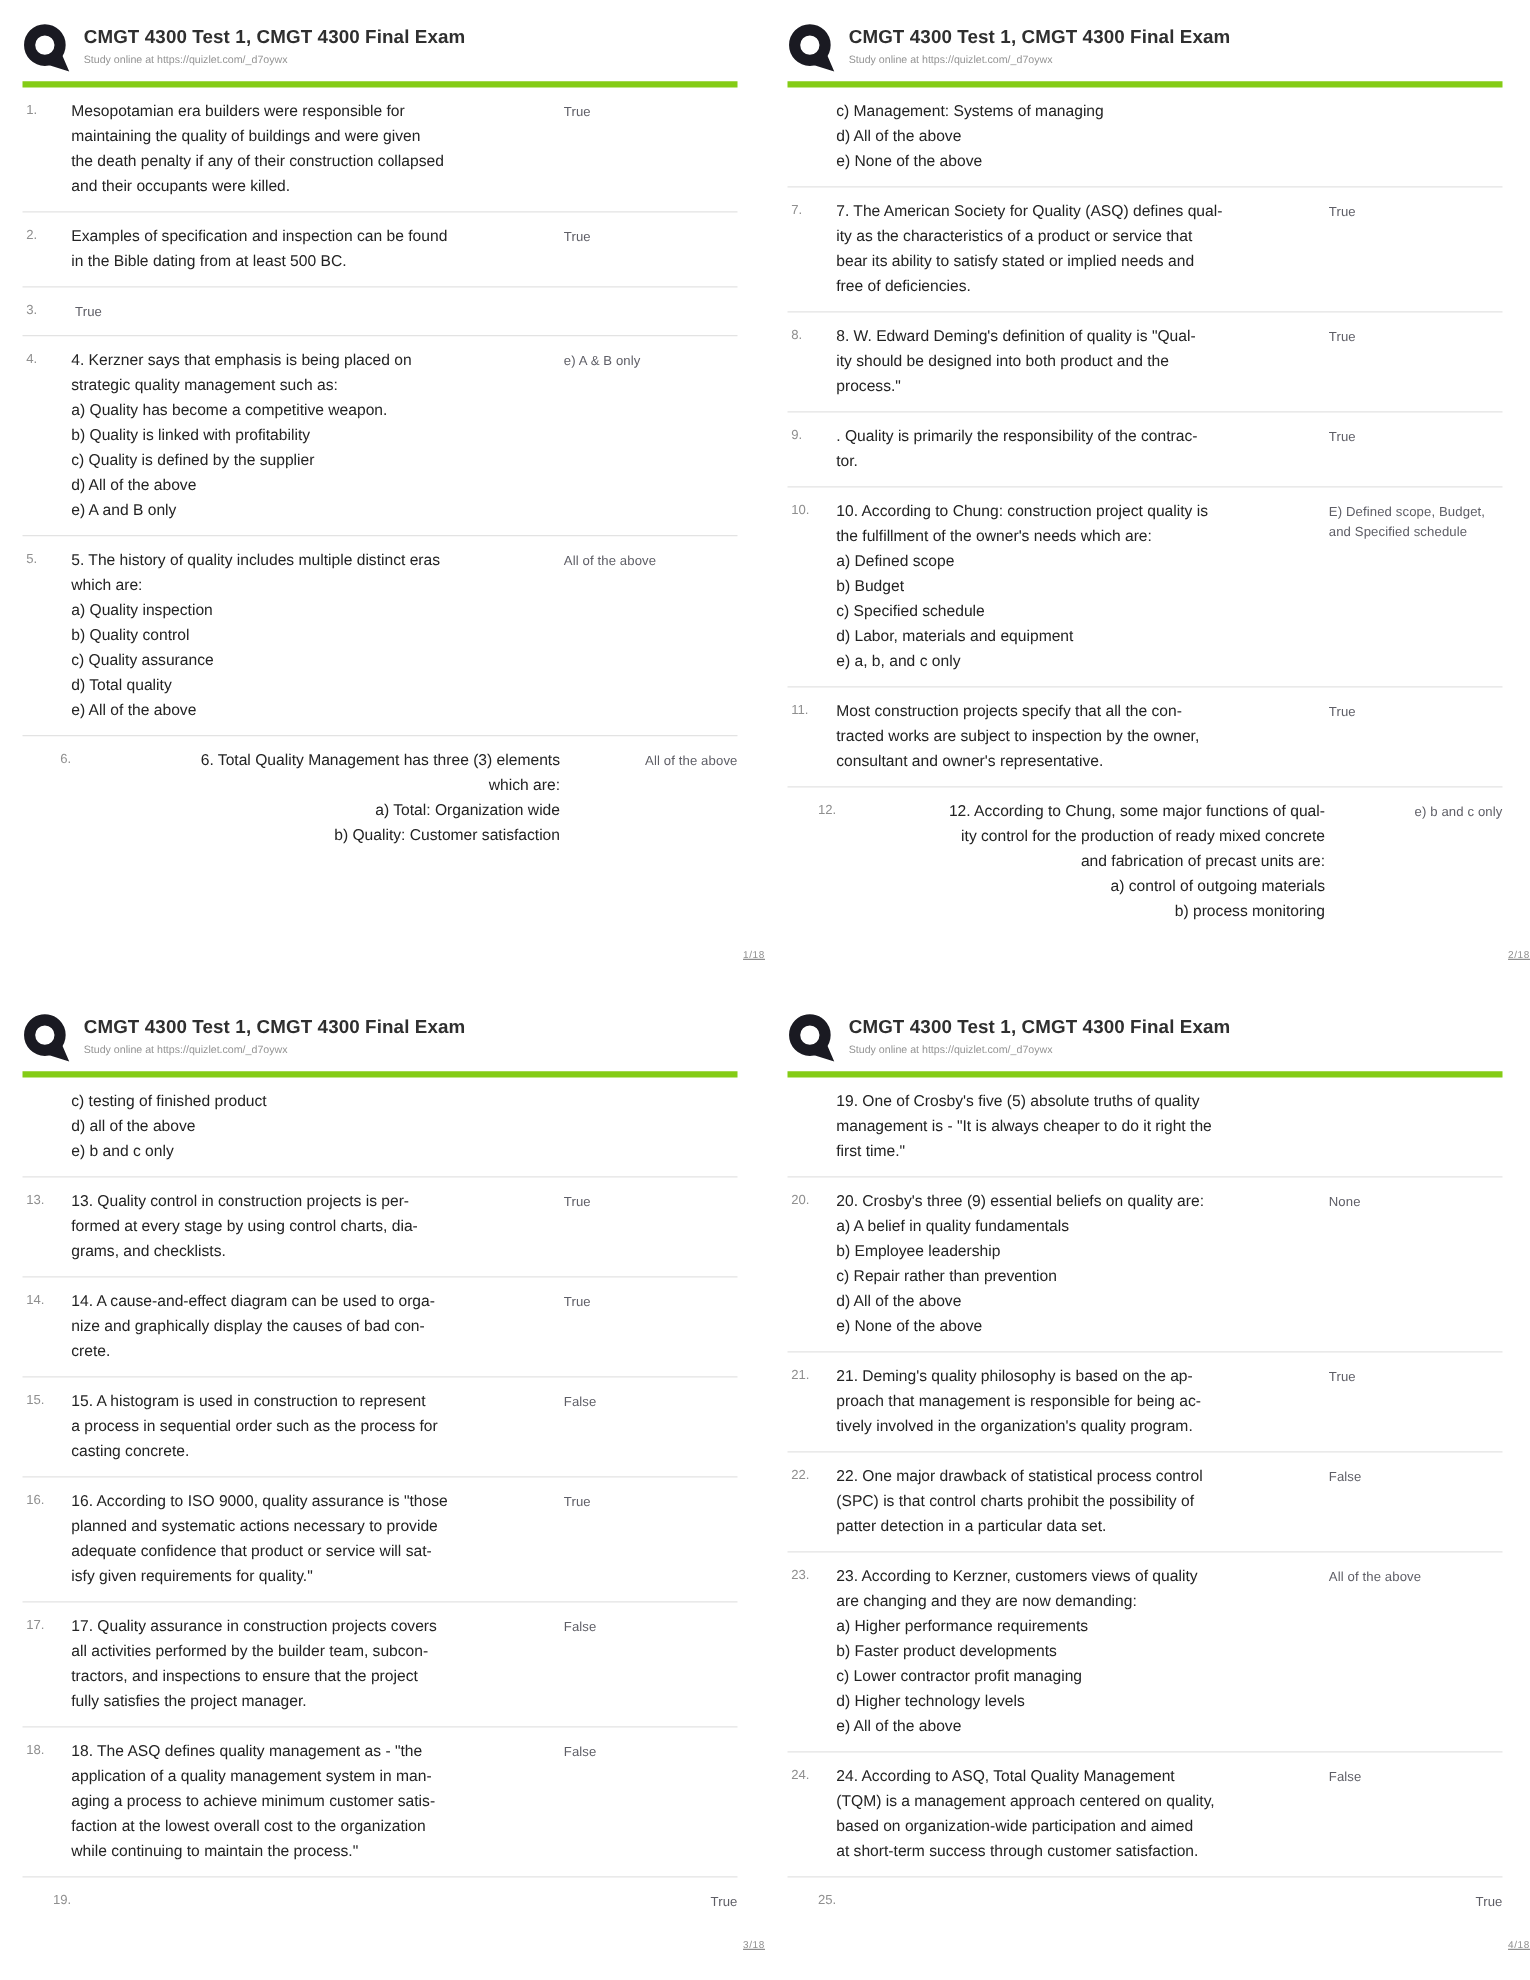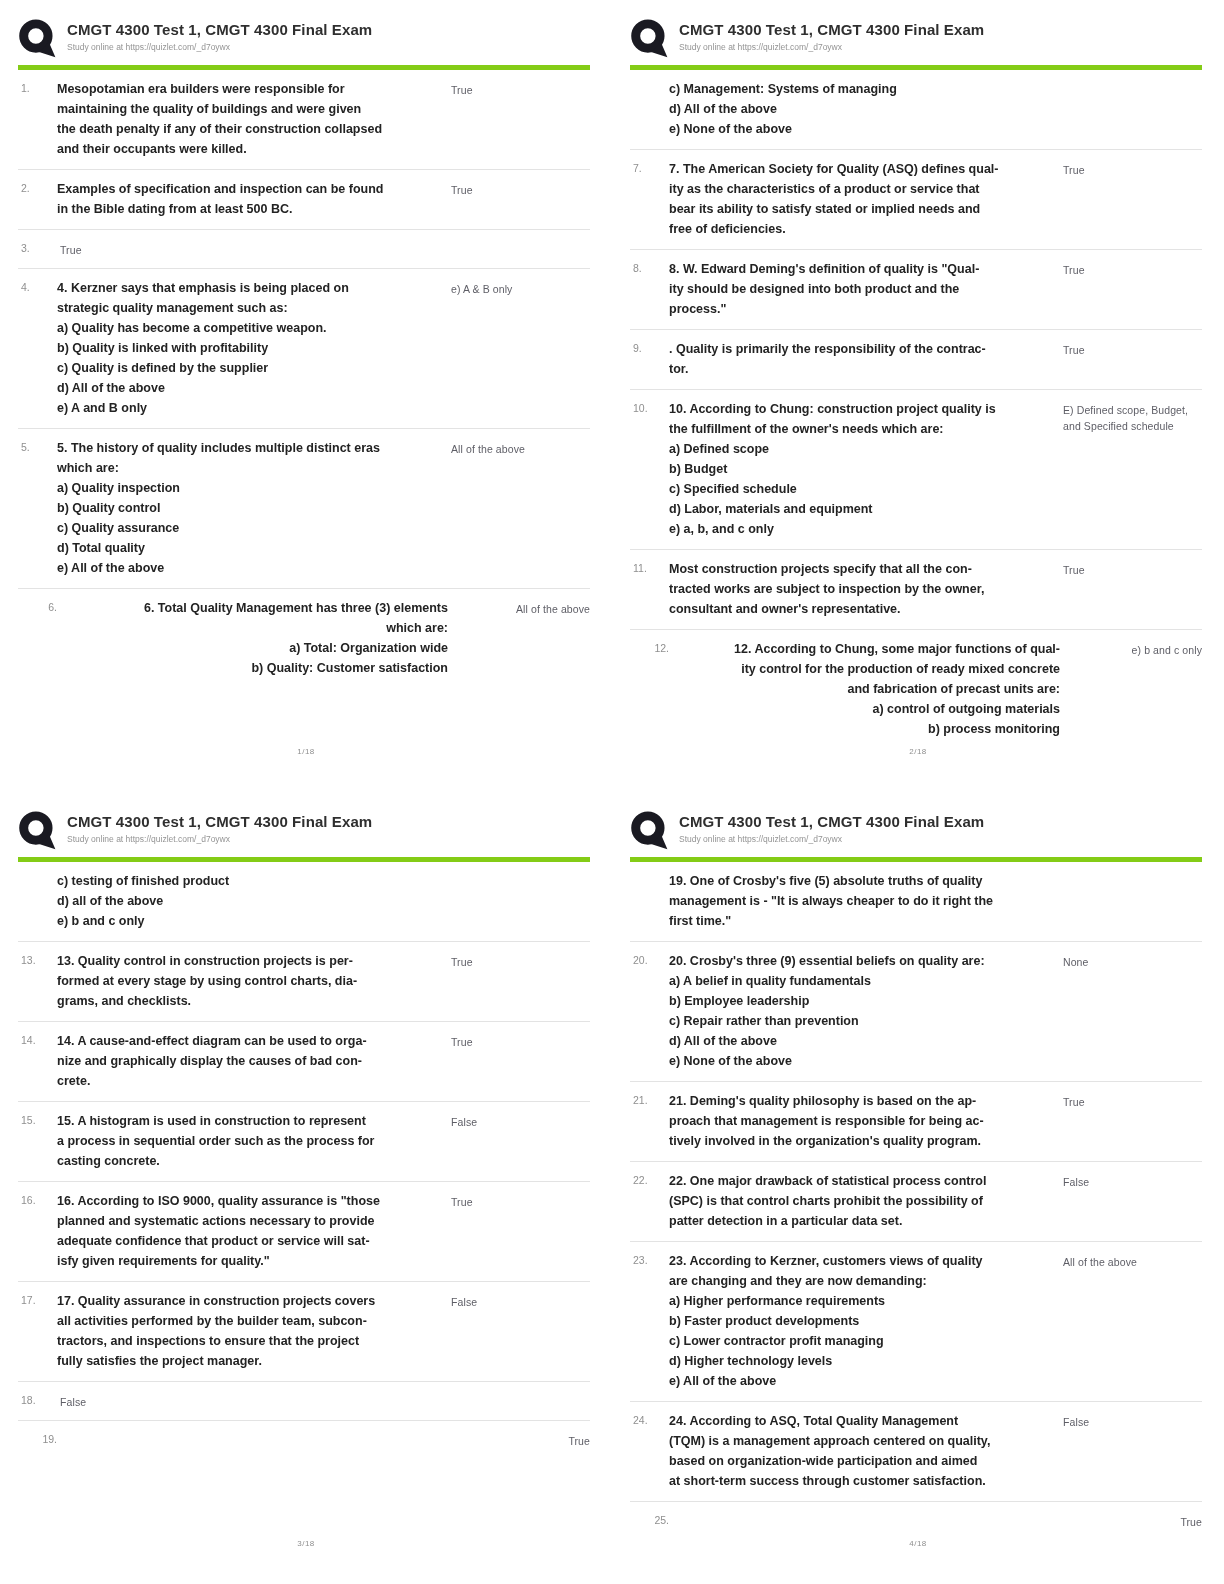--- a/index.html
+++ b/index.html
@@ -22,26 +22,26 @@
   .logo { width:39px; height:39px; flex:0 0 auto; }
   .hdr-text { margin-left:10px; padding-top:2px; }
   .title { font-size:15px; font-weight:700; color:#2f2f2f; letter-spacing:0.1px; line-height:18px; }
   .subtitle { font-size:8.5px; color:#949494; margin-top:3px; }
 
   .items { }
   .item { display:grid; grid-template-columns:39px 391px 1fr;
           padding:9px 0 10px; border-bottom:1px solid #e3e3e3; }
   .item:last-child { border-bottom:none;text-align:right; }
   .num { font-size:10.5px; color:#8f8f8f; padding-top:3px; padding-left:3px; }
-  .q   { font-size:12.5px; line-height:20px; color:#232323; font-weight:700; white-space:pre-line; }
+  .q   { font-size:12.5px; line-height:20px; color:#232323; font-weight:400; white-space:pre-line; }
   .a   { font-size:10.5px; line-height:16px; color:#5e5e66; white-space:pre-line;
          padding-top:3px; padding-left:3px; letter-spacing:0.1px; }
 
-  .footer { position:absolute; bottom:36px; left:0; right:0; text-align:center;
-            font-size:8px; color:#8f8f8f; letter-spacing:0.5px; }
+  .footer { position:absolute; bottom:24px; left:0; right:0; text-align:right;
+            font-size:8px; color:#8f8f8f; letter-spacing:0.5px;text-decoration:underline; }
 </style>
 </head>
 <body>
 
 <div class="page" id="page1">
   <div class="page-inner">
     <div class="hdr">
       <svg class="logo" viewBox="0 0 48 48">
         <circle cx="22" cy="21" r="15" fill="none" stroke="#1a1a22" stroke-width="11"></circle>
         <path d="M46 47 L24 40 Q35 36 37 26 Z" fill="#1a1a22"></path>
@@ -248,20 +248,25 @@
     <div class="num">17.</div>
     <div class="q">17. Quality assurance in construction projects covers
 all activities performed by the builder team, subcon-
 tractors, and inspections to ensure that the project
 fully satisfies the project manager.</div>
     <div class="a">False</div>
   </div>
 
   <div class="item">
     <div class="num">18.</div>
+    <div class="q">18. The ASQ defines quality management as - "the
+application of a quality management system in man-
+aging a process to achieve minimum customer satis-
+faction at the lowest overall cost to the organization
+while continuing to maintain the process."</div>
     <div class="a">False</div>
   </div>
 
   <div class="item">
     <div class="num">19.</div>
     <div class="q"></div>
     <div class="a">True</div>
   </div>
 </div>
   </div>

